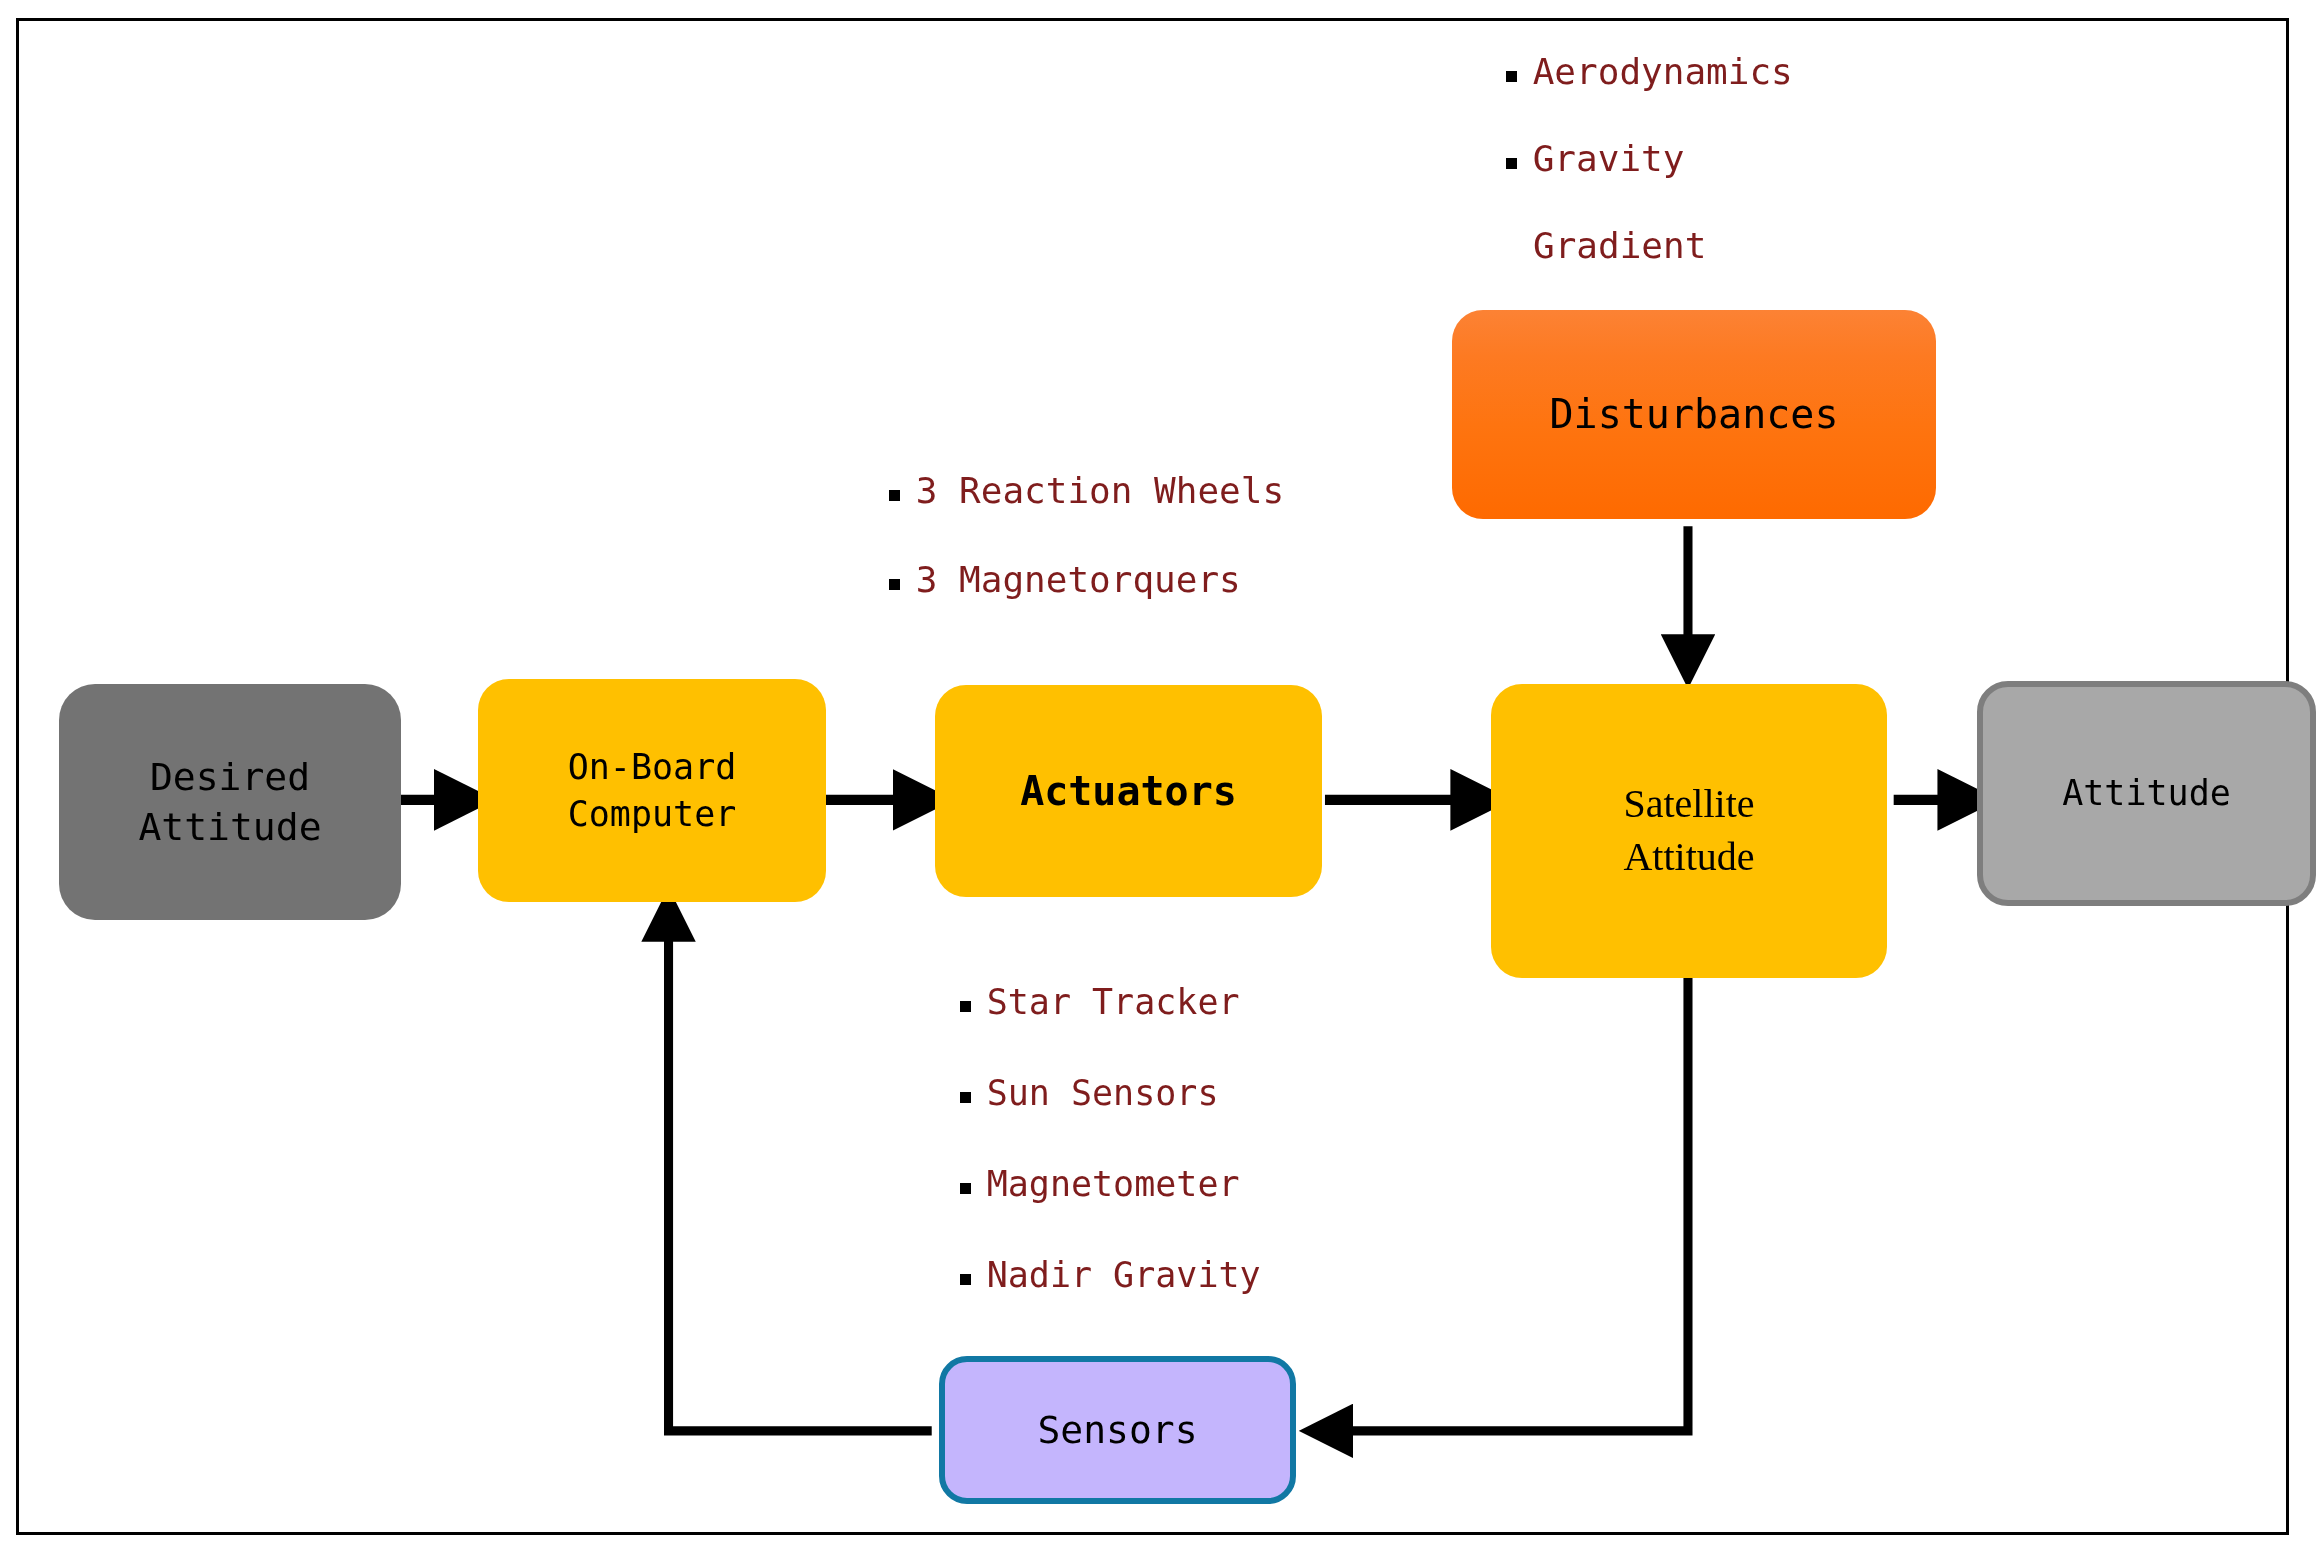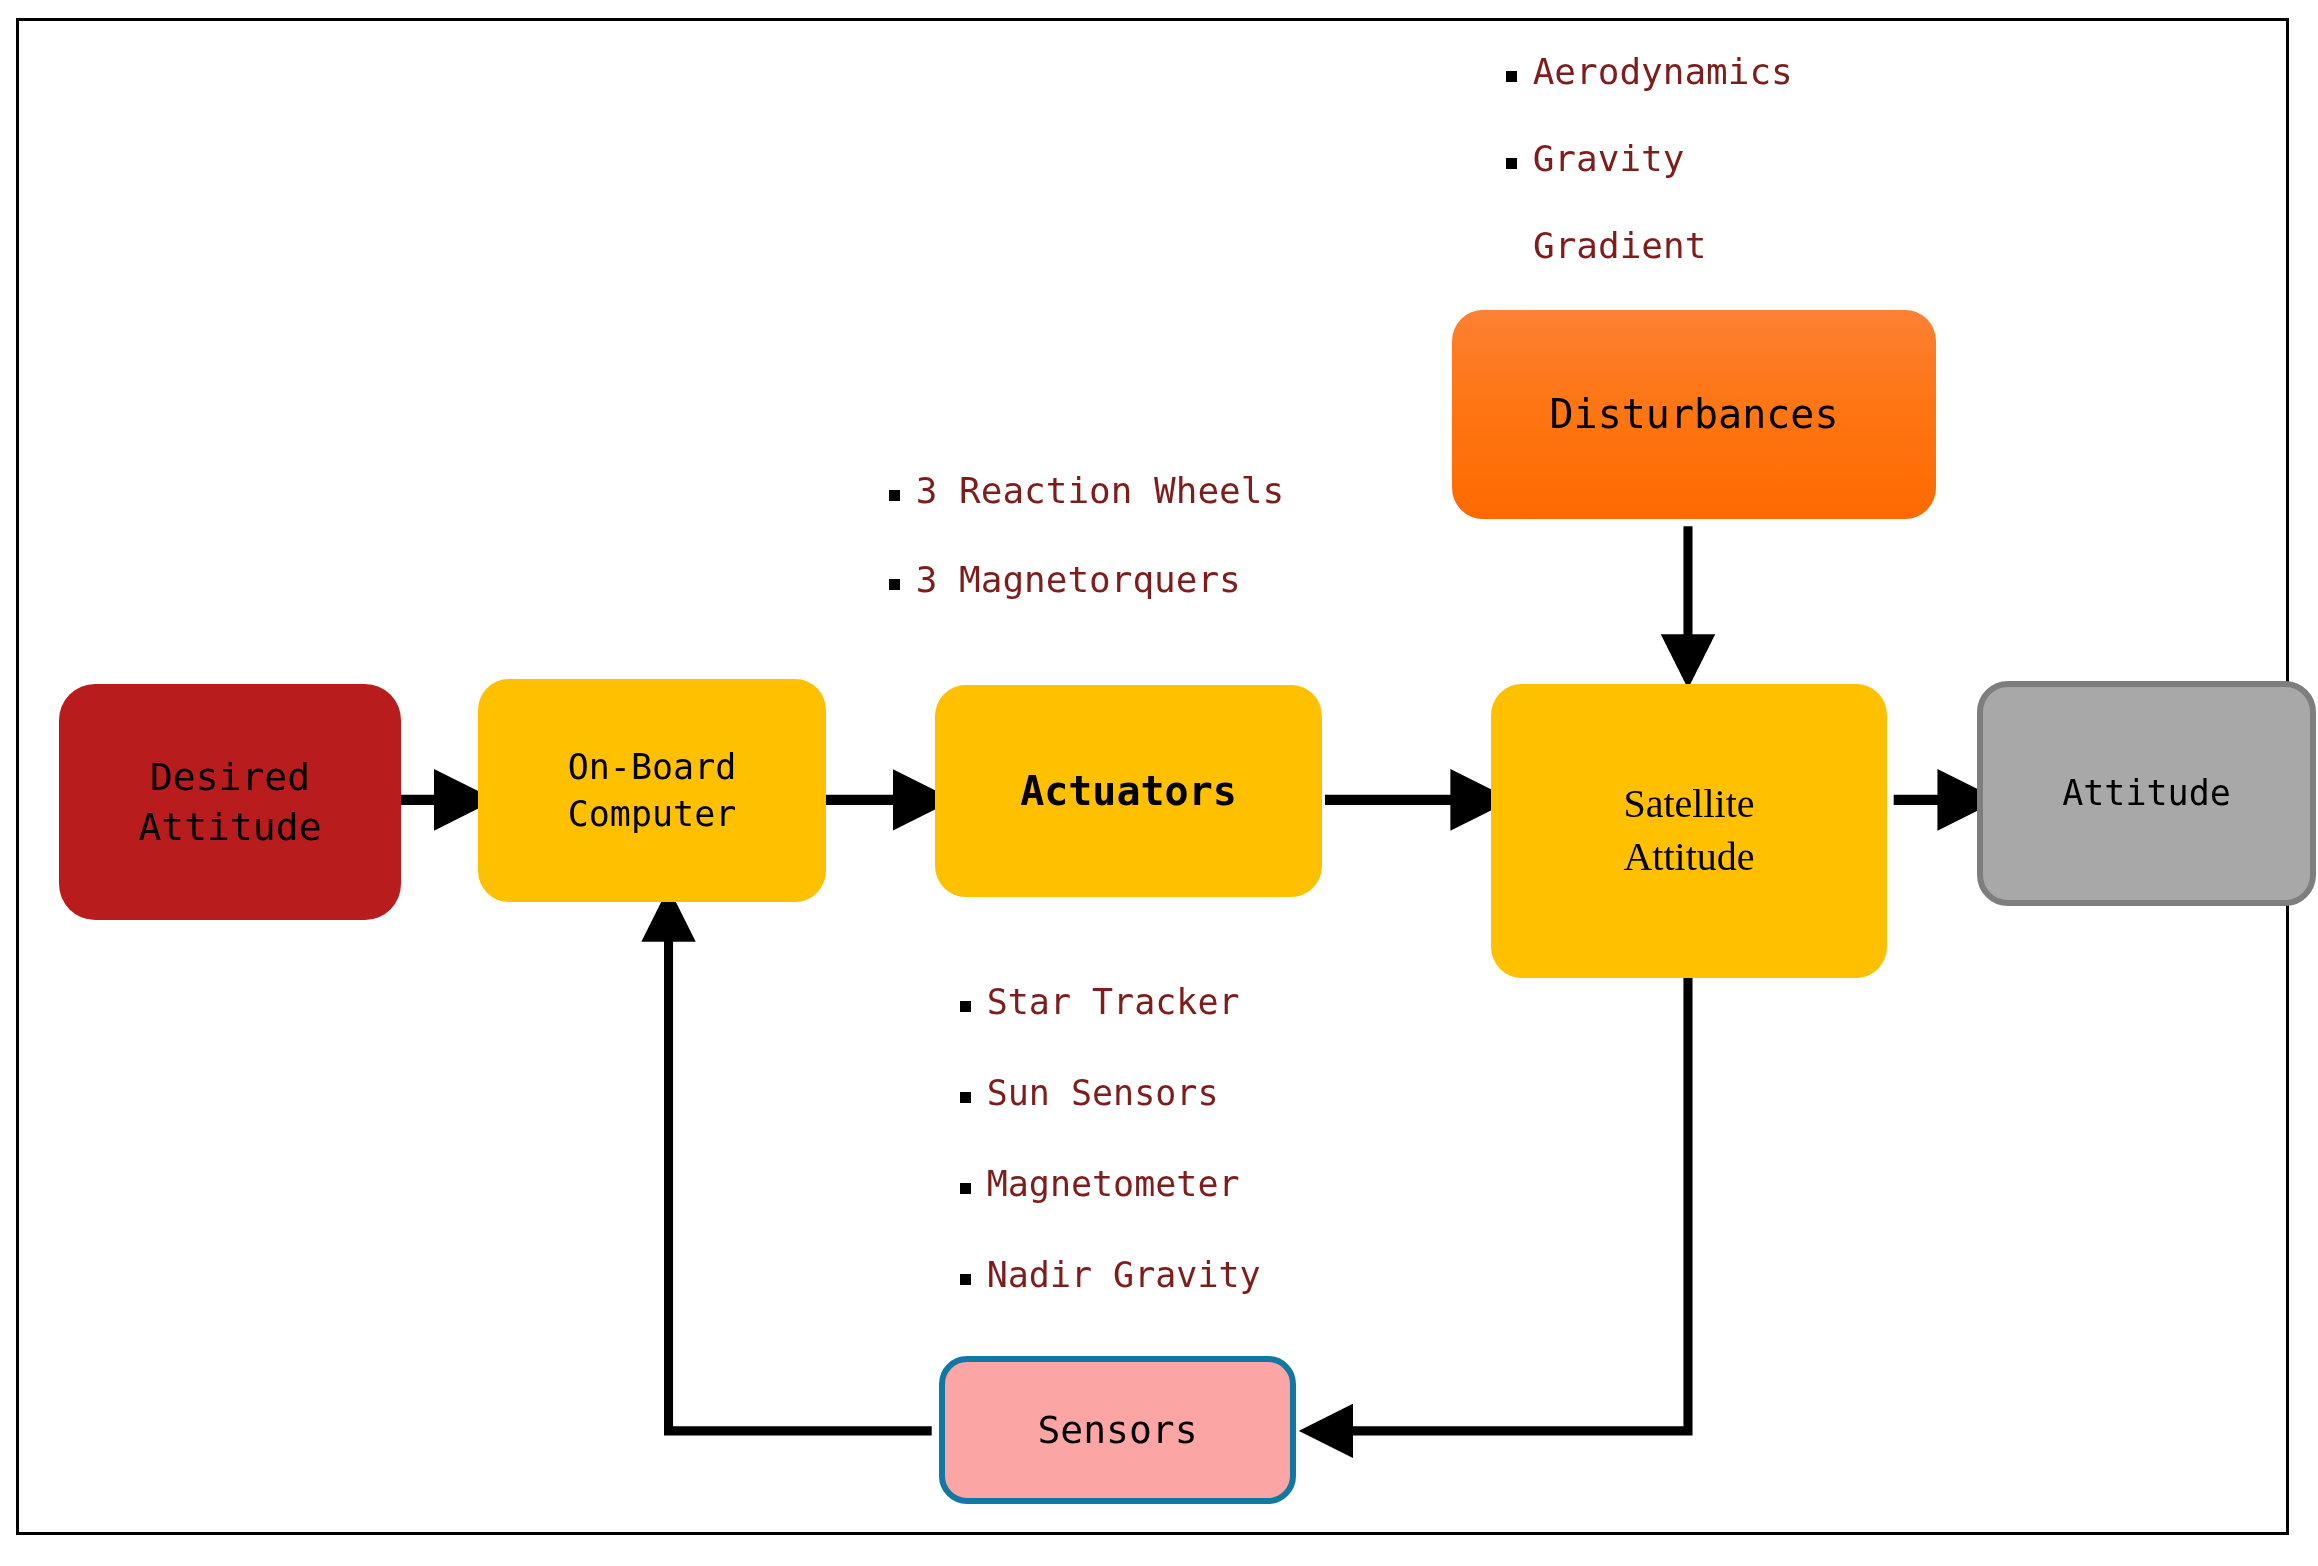--- a/index.html
+++ b/index.html
@@ -37,38 +37,38 @@
     justify-content: center;
     text-align: center;
     color: #000000;
     font-family: "DejaVu Sans Mono", "Liberation Mono", monospace;
     line-height: 1.32;
     white-space: nowrap;
   }
   .node .ln { display: block; }
 
   .node-green {
-    background: #b91c1c;
+    background: #737373;
     border-radius: 36px;
   }
   .node-amber {
     background: #FFC000;
     border-radius: 31px;
   }
   .node-orange {
     background: linear-gradient(to bottom, #FC8234 0%, #FD7A22 22%, #FE7410 55%, #FE6A00 100%);
     border-radius: 31px;
   }
   .node-gray {
     background: #A8A8A8;
     border: 6px solid #7E7E7E;
     border-radius: 31px;
   }
   .node-blue {
-    background: #fca5a5;
+    background: #c4b5fd;
     border: 6.7px solid #1178A4;
     border-radius: 28px;
   }
 
   
   .bullets {
     position: absolute;
     color: #7f1d1d;
     font-family: "DejaVu Sans Mono", "Liberation Mono", monospace;
     line-height: 1.0;

